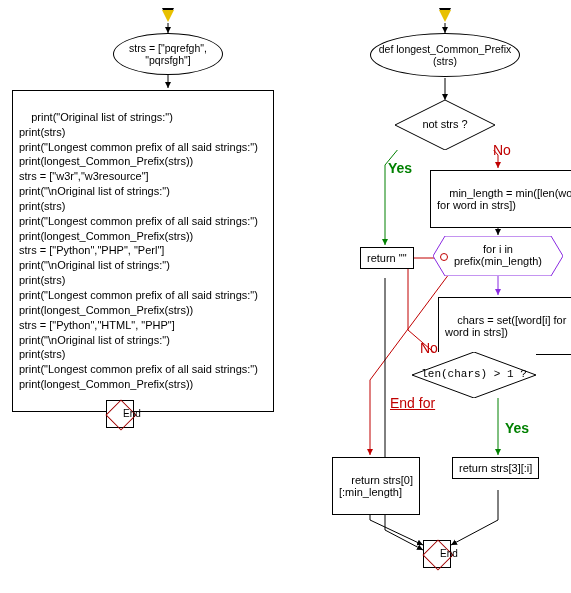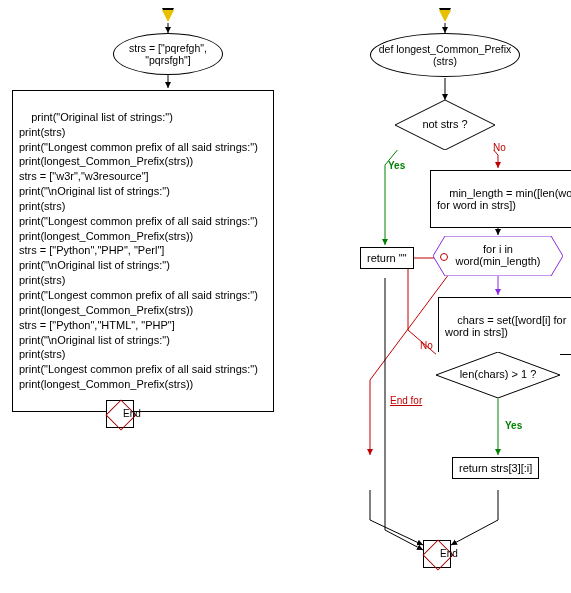--- a/index.html
+++ b/index.html
@@ -80,21 +80,21 @@
     transform: rotate(45deg);
     border: 1px solid #a00000;
   }
   .end-label {
     position: absolute;
     font-size: 10px;
     margin-left: 12px;
   }
   .edge-label {
     position: absolute;
-    font-size: 10px;
+    font-size: 14px;
   }
   .green { color: #008000; font-weight: bold; }
   .red { color: #c00000; }
   svg.lines {
     position: absolute;
     left: 0; top: 0;
     width: 571px; height: 593px;
     pointer-events: none;
   }
   .loop-dot {
@@ -211,40 +211,44 @@
   <div class="node rect" style="left:430px; top:170px; white-space:pre; text-align:left;">
     <span>min_length = min([len(word)
 for word in strs])</span>
   </div>
 
   <div class="node" style="left:444px; top:237px; width:108px; height:38px;">
     <svg width="130" height="40" style="position:absolute; left:-11px; top:-1px;">
       <polygon points="12,0 118,0 130,20 118,40 12,40 0,20" fill="#fff" stroke="#8a2be2"></polygon>
     </svg>
     <div style="position:absolute; width:108px; top:6px; text-align:center; white-space:pre;">for i in
-word(min_length)</div>
+prefix(min_length)</div>
   </div>
   <div class="loop-dot" style="left:440px; top:253px;"></div>
 
   <div class="node rect" style="left:438px; top:297px; white-space:pre; text-align:left;">
     <span>chars = set([word[i] for
 word in strs])</span>
   </div>
 
-  <div class="node" style="left:436px; top:352px; width:124px; height:46px;">
+  <div class="node" style="left:412px; top:352px; width:124px; height:46px;font-family:Liberation Mono, monospace;">
     <svg width="124" height="46" style="position:absolute;left:0;top:0;">
       <polygon points="62,0 124,23 62,46 0,23" fill="#fff" stroke="#000"></polygon>
     </svg>
     <div style="position:absolute; width:124px; top:16px; text-align:center;">len(chars) &gt; 1 ?</div>
   </div>
   <div class="edge-label green" style="left:505px; top:420px;">Yes</div>
   <div class="edge-label red" style="left:420px; top:340px;">No</div>
   <div class="edge-label red" style="left:390px; top:395px;text-decoration:underline;">End for</div>
 
   <div class="node rect" style="left:452px; top:457px;">
     <span>return strs[3][:i]</span>
   </div>
 
+  <div class="node rect" style="left:332px; top:457px; white-space:pre; text-align:left;">
+    <span>return strs[0]
+[:min_length]</span>
+  </div>
 
   <div class="end-sym" style="left:423px; top:540px;"></div>
   <div class="end-label" style="left:428px; top:548px;">End</div>
 
 </div>
 
 </body></html>

